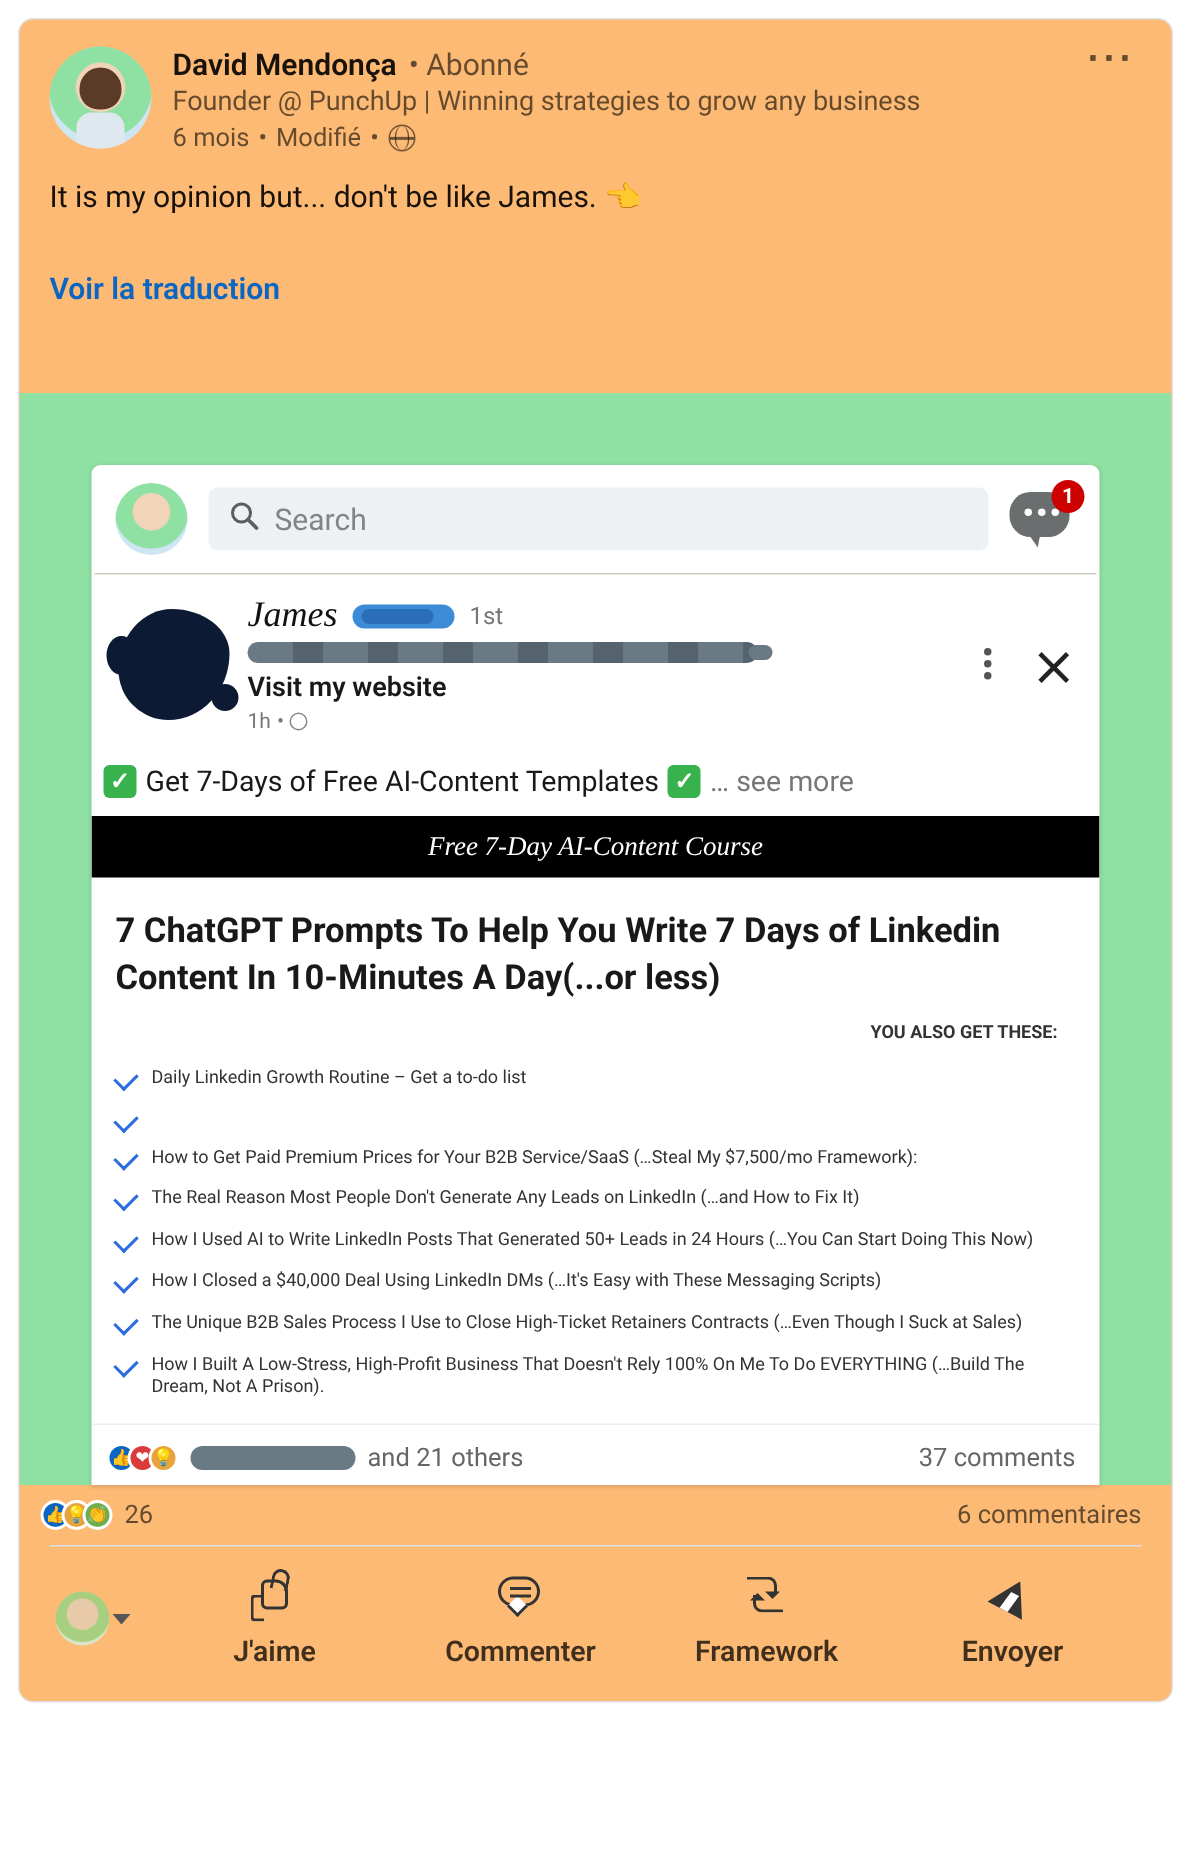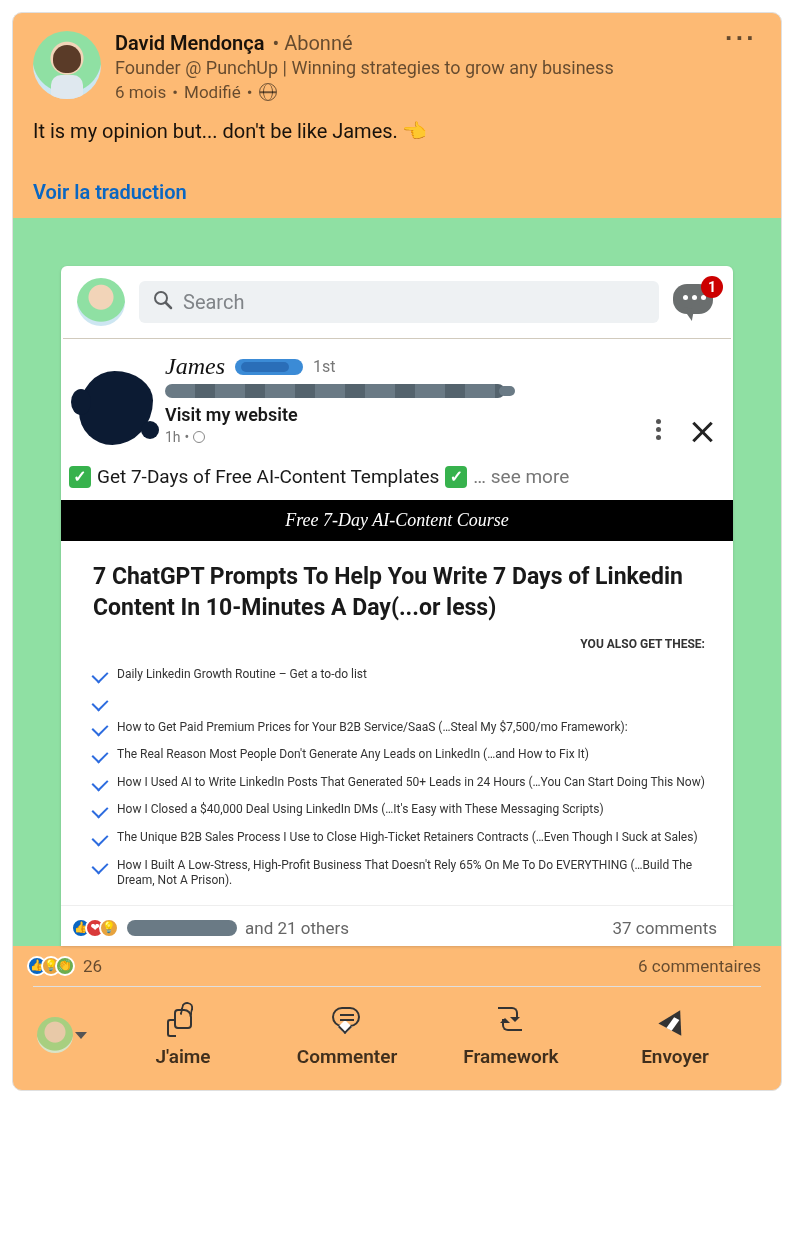--- a/index.html
+++ b/index.html
@@ -61,20 +61,21 @@
   .post-para { margin-bottom: 18px; }
   .post-line2 { display:flex; align-items:center; white-space:nowrap; overflow:hidden;}
   .truncated { overflow:hidden; text-overflow:clip; flex:1; min-width:0;}
   .see-more { color: rgba(0,0,0,0.6); font-size:20px; padding-left:6px; flex-shrink:0;}
   .translate { color:#0a66c2; font-weight:600; font-size:20px; padding: 6px 20px 14px 20px; }
 
   
   .embed {
     background:#8fe0a3;
     padding: 48px 48px 0 48px;
+    margin-top: 44px;
   }
   .inner-card {
     background:#fff;
     border-radius:6px 6px 0 0;
     overflow:hidden;
     box-shadow: 0 1px 3px rgba(0,0,0,0.15);
   }
   .inner-top {
     display:flex; align-items:center; padding:12px 16px; gap:14px;
   }
@@ -103,21 +104,21 @@
   .dots3 { position:absolute; top:11px; left:10px; display:flex; gap:4px;}
   .dots3 span{ width:5px;height:5px;background:#fff;border-radius:50%;}
   .badge {
     position:absolute; top:-8px; right:-6px; width:22px;height:22px;
     background:#c00; color:#fff; border-radius:50%;
     display:flex;align-items:center;justify-content:center;
     font-size:14px; font-weight:700;
   }
   .inner-sep { height:1px; background:#d1cabd; margin:0 2px;}
   .inner-post-head {
-    display:flex; padding:14px 18px 6px 18px; align-items:flex-end; gap:12px;
+    display:flex; padding:14px 18px 6px 18px; align-items:center; gap:12px;
   }
   .blob {
     width:74px; height:74px; flex-shrink:0;
     background:#0c1b33;
     border-radius: 48% 52% 55% 45% / 55% 40% 60% 45%;
     position:relative;
   }
   .blob::before{
     content:""; position:absolute; left:-8px; top:18px; width:20px;height:26px;
     background:#0c1b33; border-radius:50%;
@@ -165,21 +166,21 @@
   .offer-line{ padding:14px 8px 12px 8px; font-size:19px; display:flex; gap:6px; align-items:center;}
   .check-badge{
     width:22px;height:22px;background:#37b24d;border-radius:4px;
     display:inline-flex;align-items:center;justify-content:center;color:#fff;font-size:16px;font-weight:900;
   }
   .see-more-inner{ color:#777; }
   .black-bar{
     background:#000; color:#fff; text-align:center; padding:10px;
     font-style:italic; font-family: Georgia, serif; font-size:18px;
   }
-  .prompt-body{ padding:20px 28px 10px 32px;}
+  .prompt-body{ padding:20px 28px 10px 16px;}
   .prompt-title{ font-size:23px; font-weight:700; line-height:1.35; margin-bottom:14px;}
   .also-get{ text-align:right; font-size:12px; font-weight:700; color:#333; margin-bottom:10px;}
   .bullets{ list-style:none; }
   .bullets li{
     display:flex; gap:10px; font-size:12px; color:#333; padding:6px 0;
     line-height:1.3;
   }
   .tick{
     width:14px;height:10px; border-left:2.5px solid #2d6cdf; border-bottom:2.5px solid #2d6cdf;
     transform:rotate(-45deg); flex-shrink:0; margin-top:3px;
@@ -399,21 +400,21 @@
           <li>
               <span class="tick"></span>
               <span>How I Closed a $40,000 Deal Using LinkedIn DMs (…It's Easy with These Messaging Scripts)</span>
             </li>
           <li>
               <span class="tick"></span>
               <span>The Unique B2B Sales Process I Use to Close High-Ticket Retainers Contracts (…Even Though I Suck at Sales)</span>
             </li>
           <li>
               <span class="tick"></span>
-              <span>How I Built A Low-Stress, High-Profit Business That Doesn't Rely 65% On Me To Do EVERYTHING (…Build The Dream, Not A Prison).</span>
+              <span>How I Built A Low-Stress, High-Profit Business That Doesn't Rely 100% On Me To Do EVERYTHING (…Build The Dream, Not A Prison).</span>
             </li>
         </ul>
       </div>
 
       <div class="inner-social">
         <div class="react-cluster">
           <div class="react-icons">
             <div class="ri like">👍</div>
             <div class="ri heart">❤</div>
             <div class="ri bulb">💡</div>

